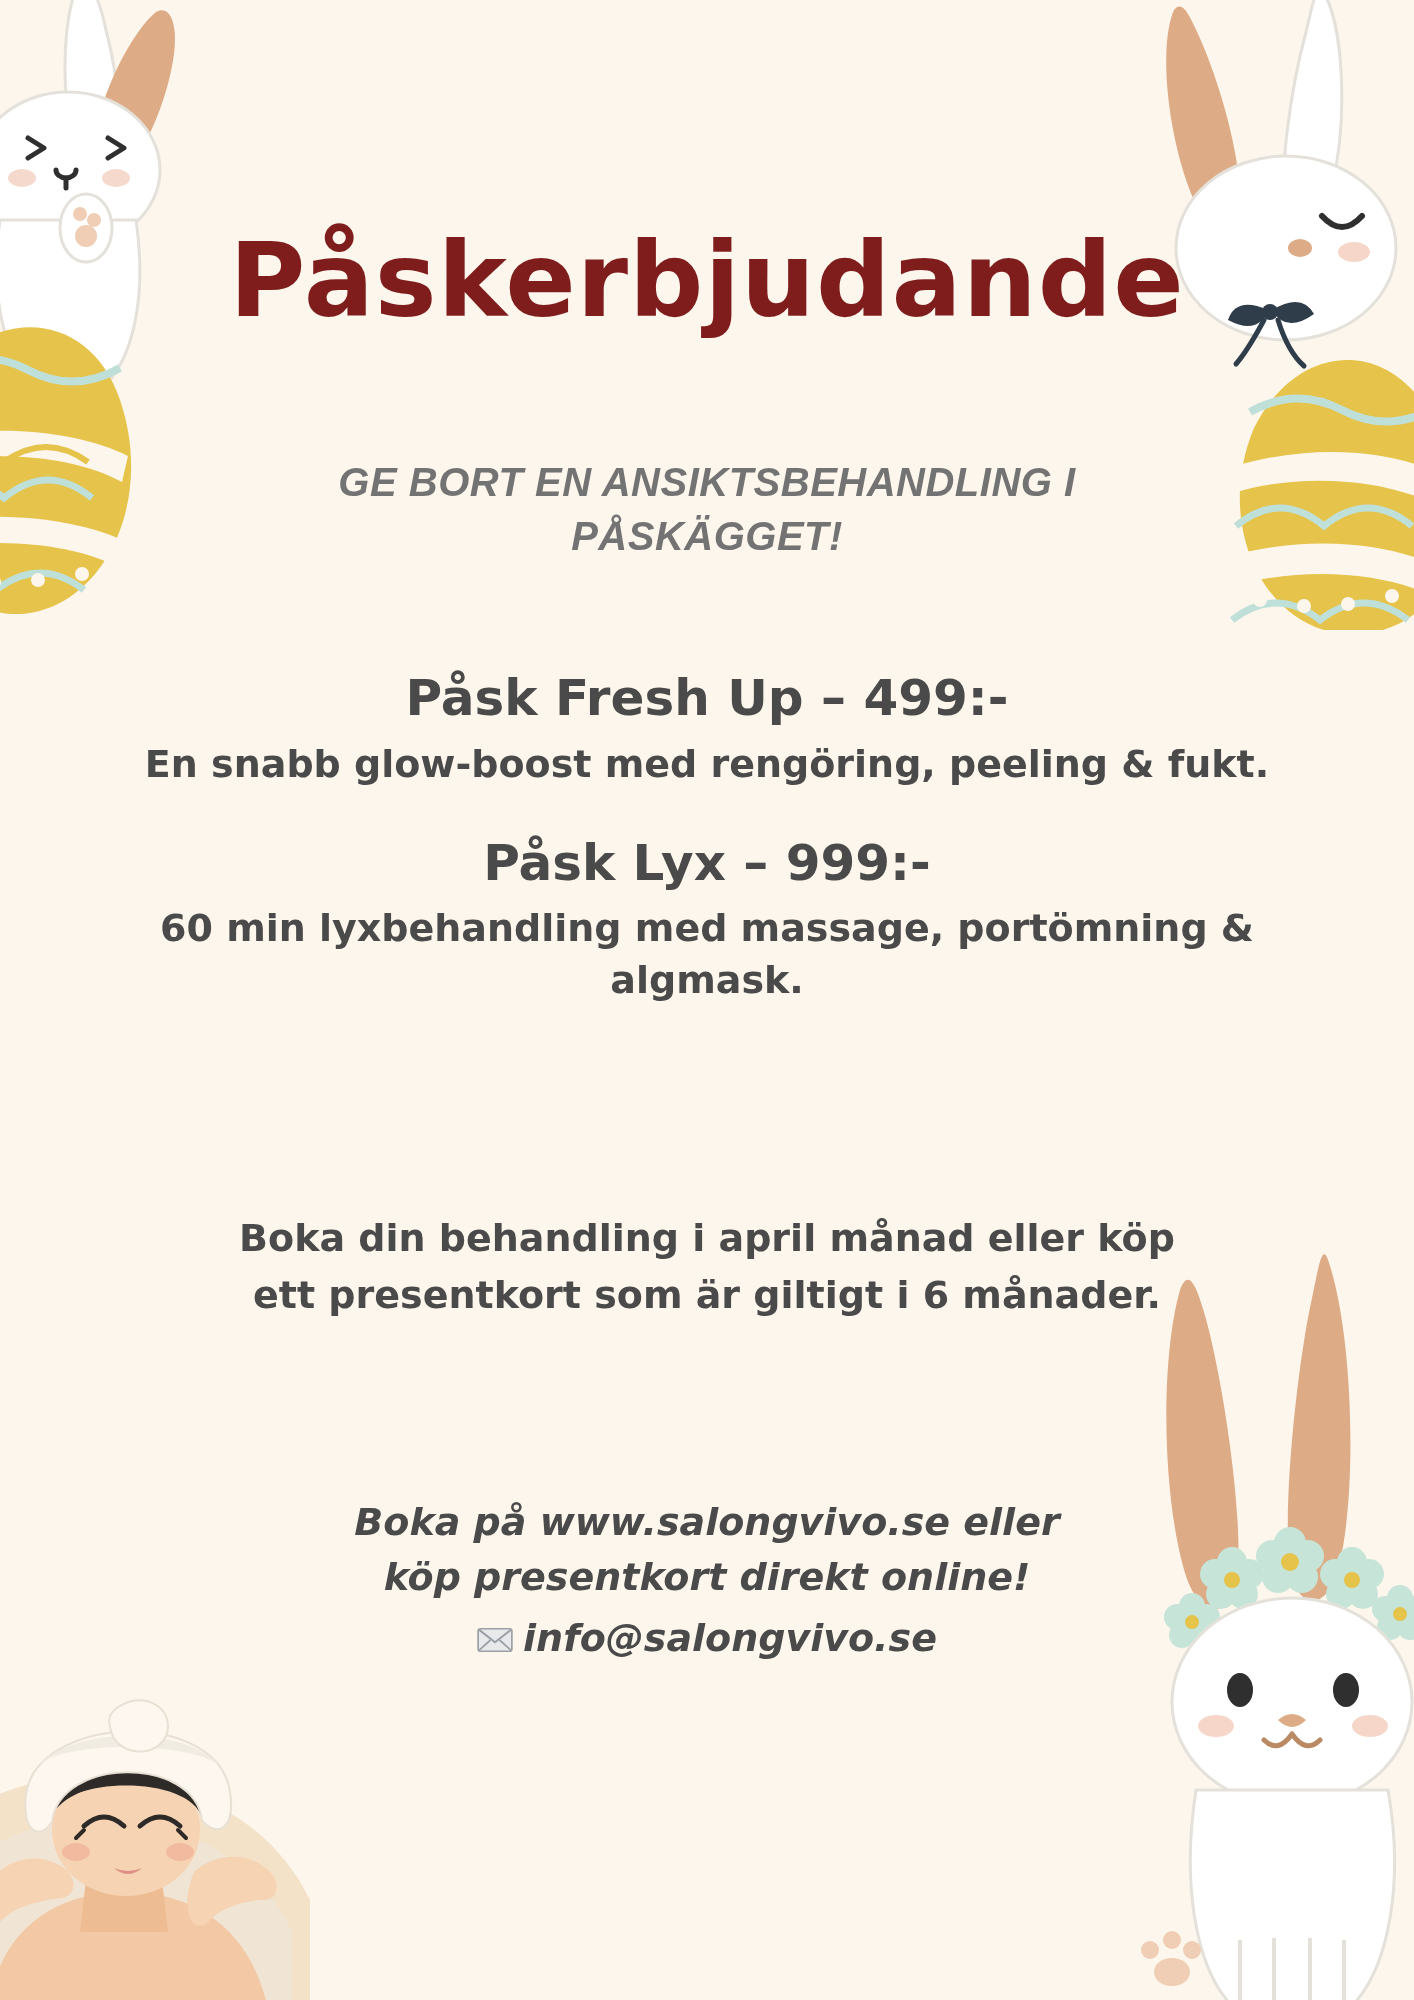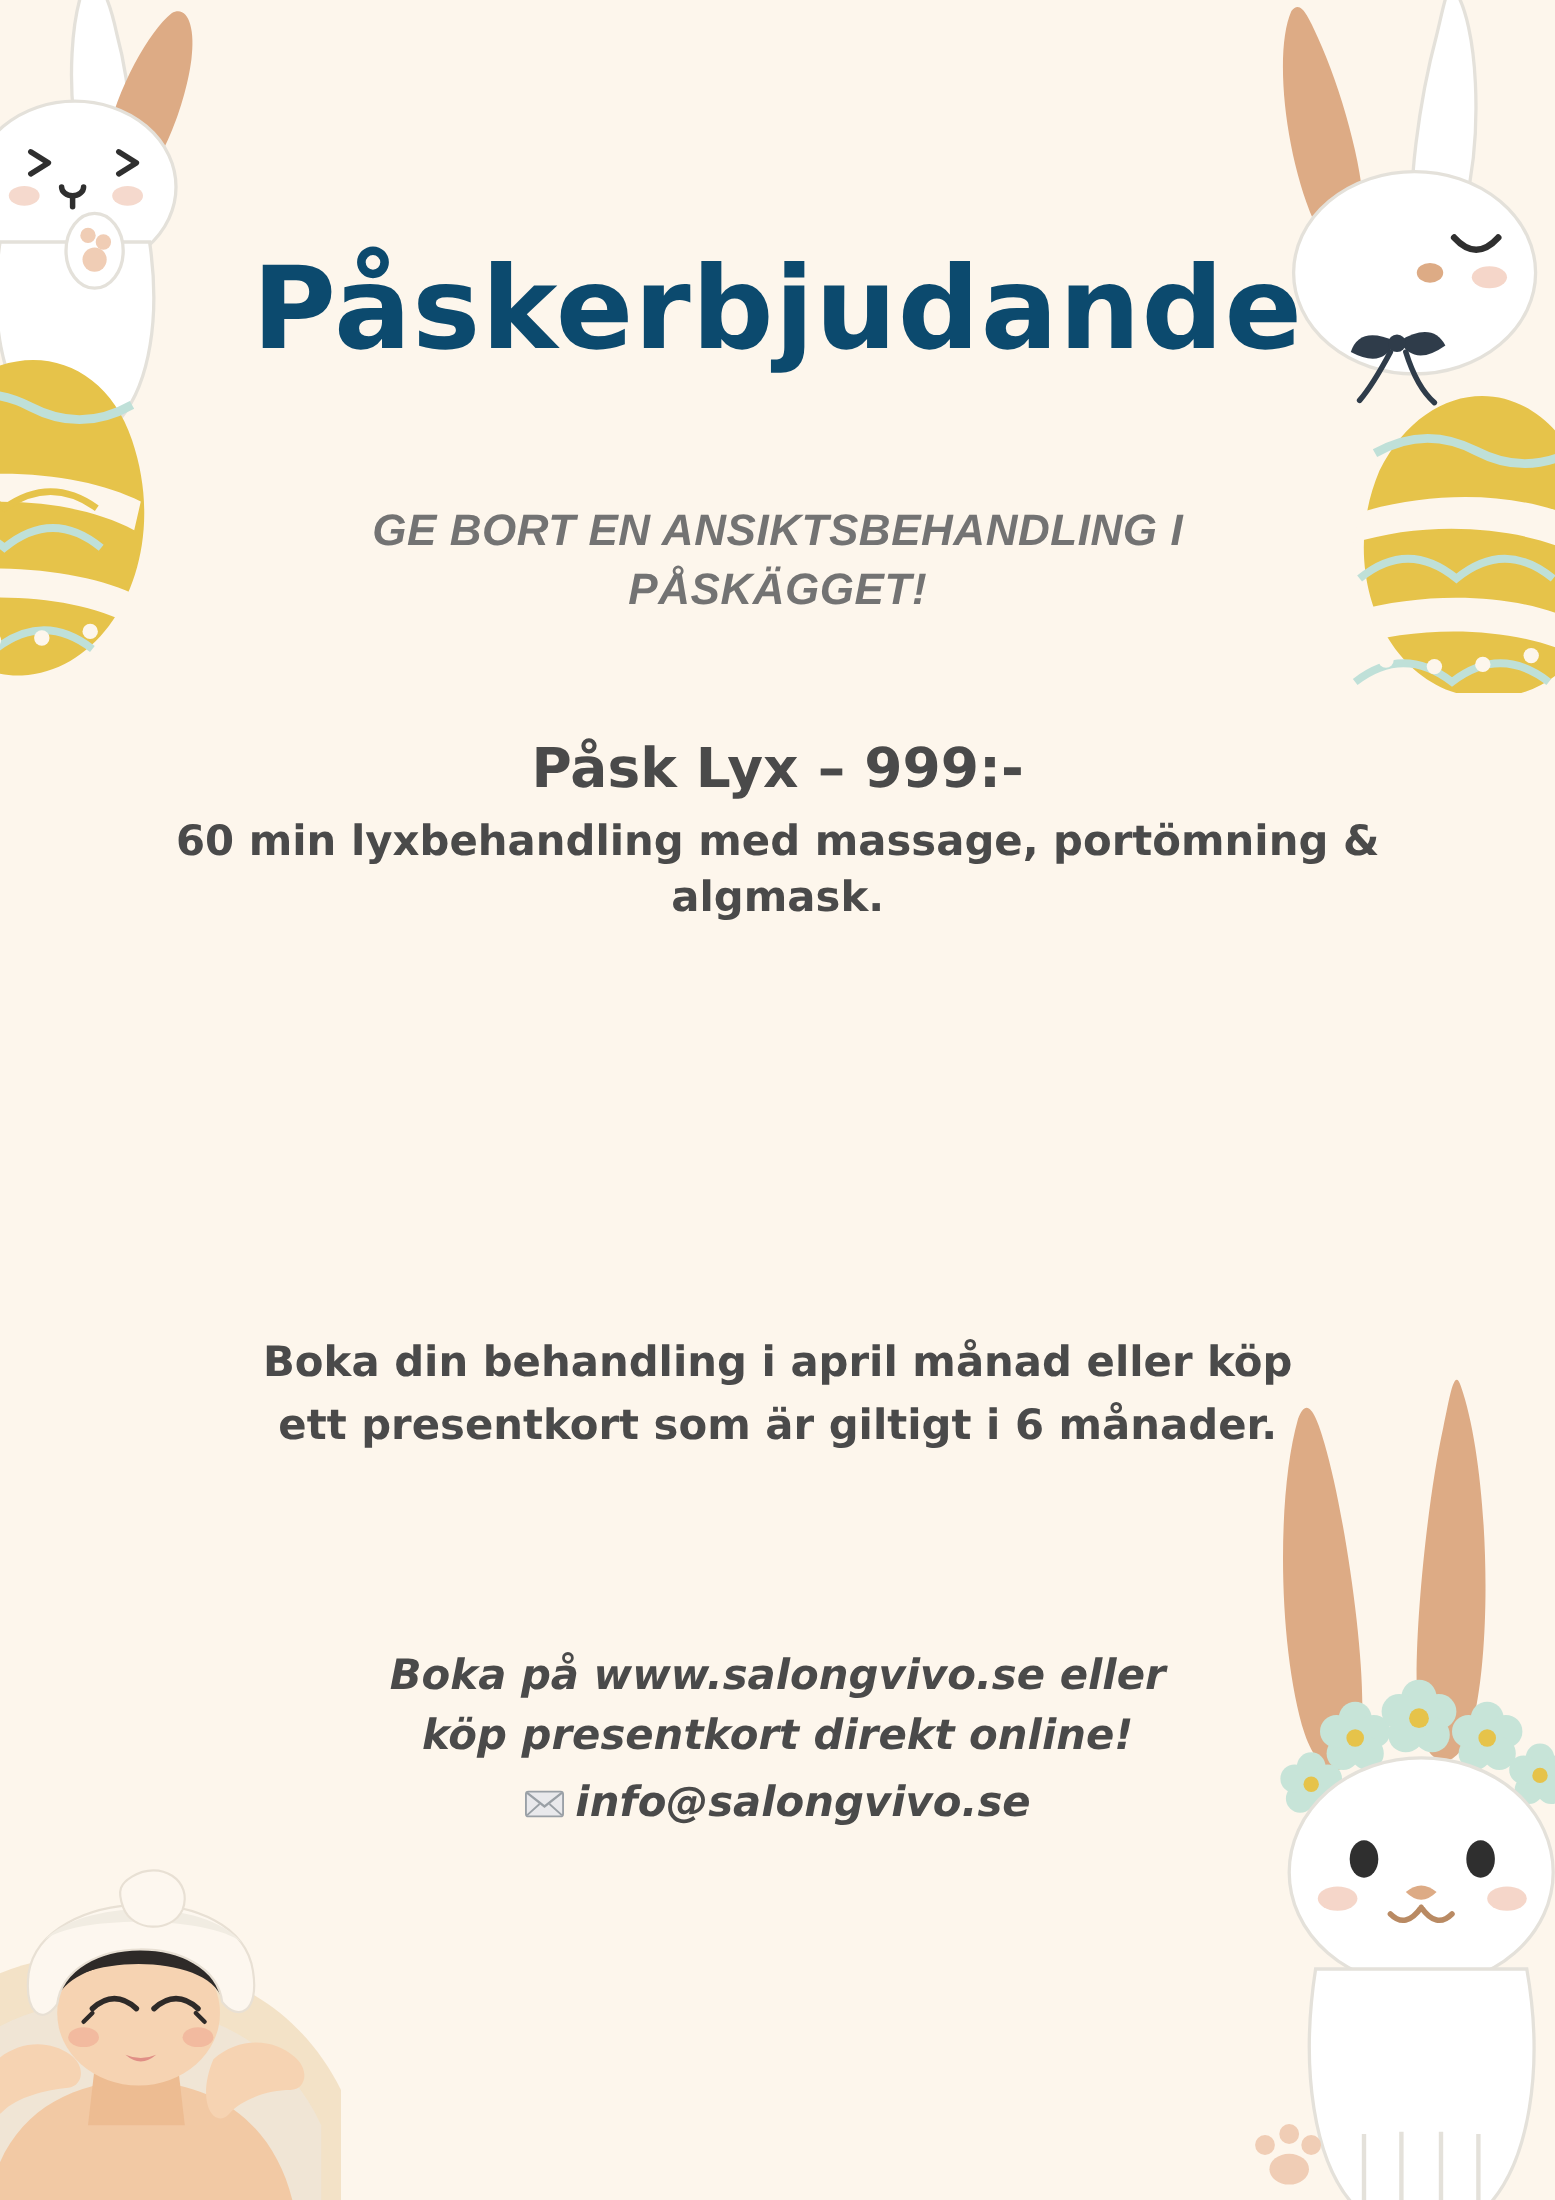--- a/index.html
+++ b/index.html
@@ -38,21 +38,21 @@
   
   .title {
     position: absolute;
     top: 228px;
     left: 0;
     width: 100%;
     text-align: center;
     font-family: "DejaVu Sans", sans-serif;
     font-size: 104px;
     font-weight: 700;
-    color: #0c4a6e;
+    color: #7f1d1d;
     letter-spacing: 1px;
     line-height: 1;
   }
 
   .subtitle {
     position: absolute;
     top: 455px;
     left: 50%;
     transform: translateX(-50%);
     width: 840px;
@@ -220,20 +220,24 @@
       </g>
       <path d="M196 432 q46 -26 92 -2 q46 24 92 -2" fill="none" stroke="#bfe0d8" stroke-width="8"></path>
     </g>
   </svg>
 
   <div class="title">Påskerbjudande</div>
 
   <div class="subtitle">GE BORT EN ANSIKTSBEHANDLING I PÅSKÄGGET!</div>
 
   <div class="offers">
+    <div class="offer-block">
+      <div class="offer-name">Påsk Fresh Up – 499:-</div>
+      <div class="offer-desc">En snabb glow-boost med rengöring, peeling &amp; fukt.</div>
+    </div>
     <div class="offer-block">
       <div class="offer-name">Påsk Lyx – 999:-</div>
       <div class="offer-desc">60 min lyxbehandling med massage, portömning &amp; algmask.</div>
     </div>
   </div>
 
   <div class="booking">Boka din behandling i april månad eller köp ett presentkort som är giltigt i 6 månader.</div>
 
   <div class="contact">
     <div>

